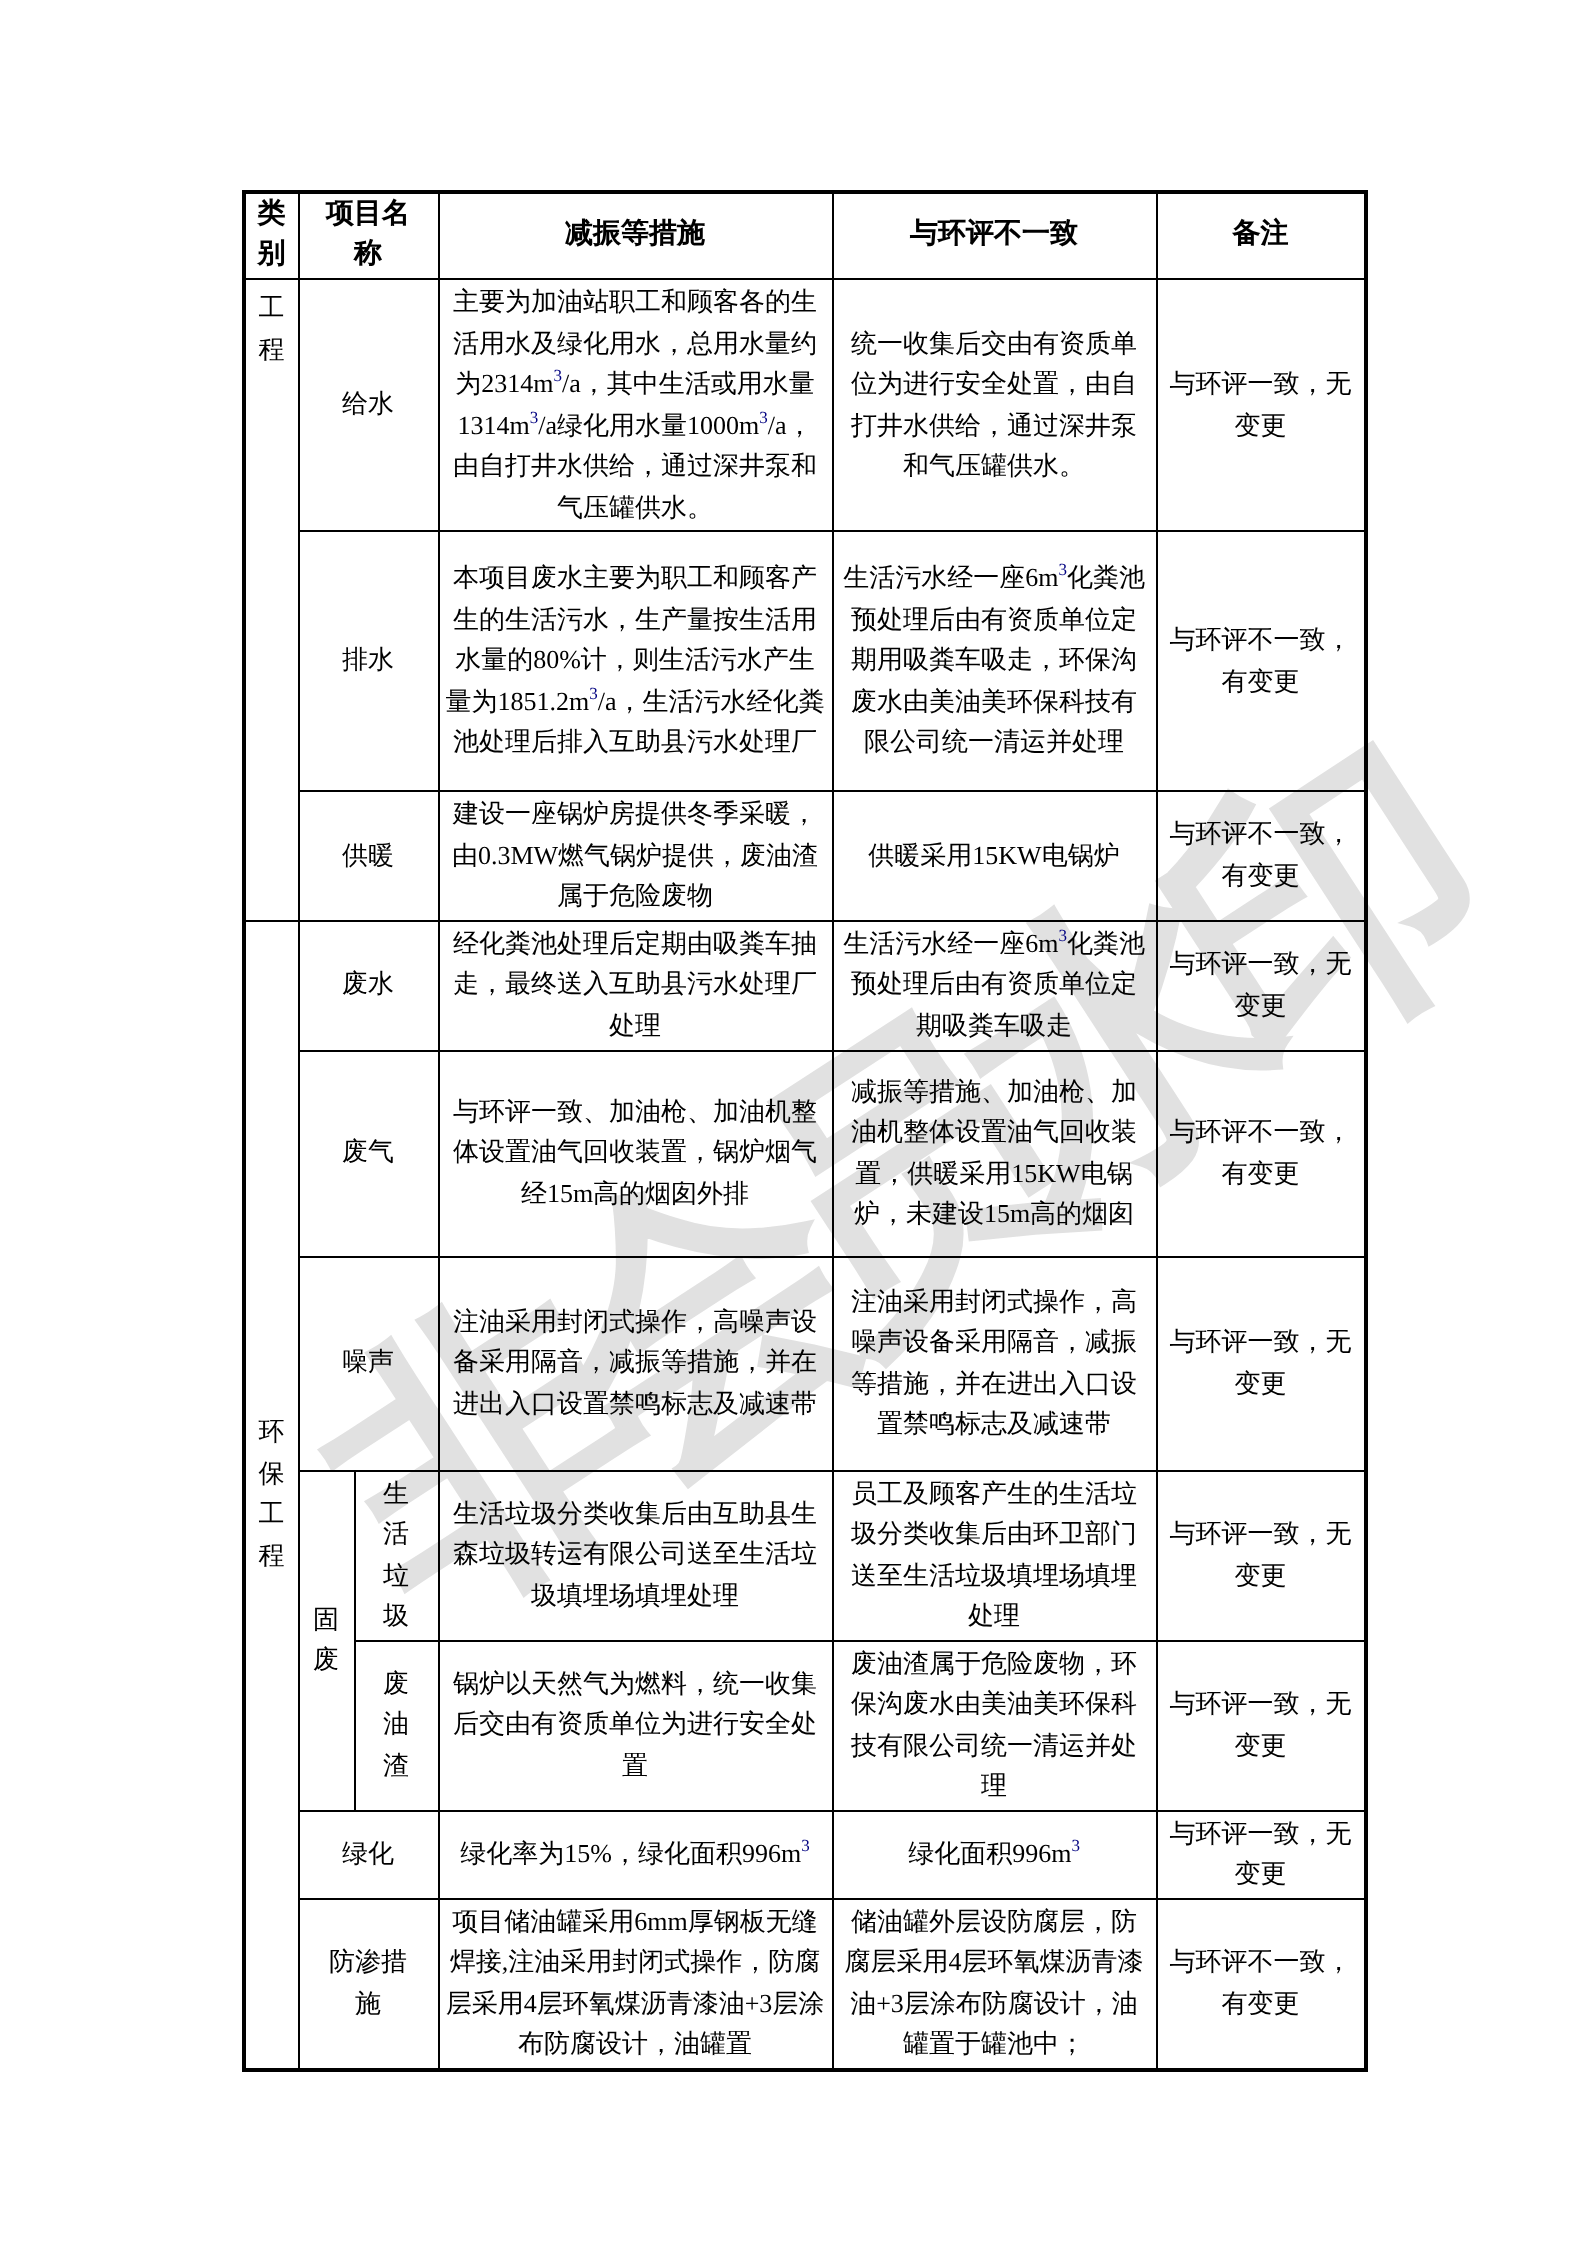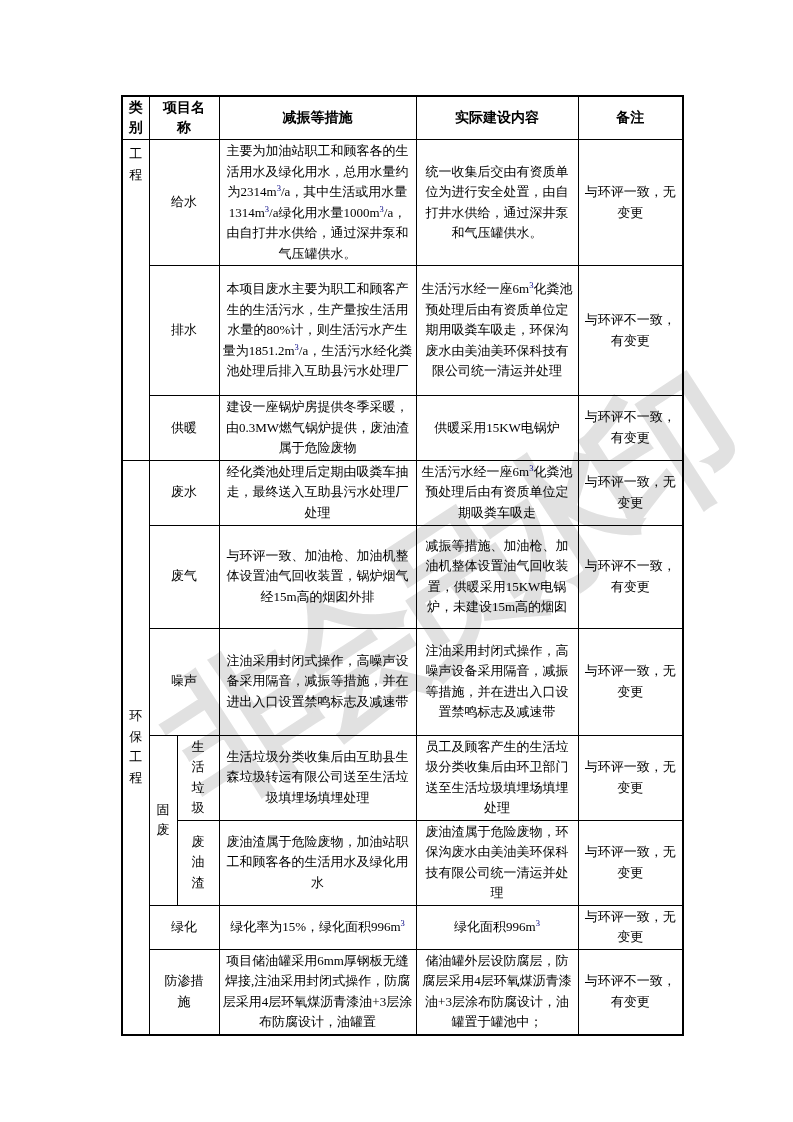--- a/index.html
+++ b/index.html
@@ -52,21 +52,21 @@
       <col style="width:105px">
   </colgroup>
 
   <tbody>
       <tr style="height:42px">
     <th>类
 别</th>
     <th colspan="2">项目名
 称</th>
     <th>减振等措施</th>
-    <th>实际建设内容</th>
+    <th>与环评不一致</th>
     <th>备注</th>
   </tr>
 
   <tr style="height:126px">
     <td class="c-cat top" rowspan="3">工
 程</td>
     <td class="c-name" colspan="2">给水</td>
     <td class="c-eia">主要为加油站职工和顾客各的生活用水及绿化用水，总用水量约为2314m<sup class="m3">3</sup>/a，其中生活或用水量1314m<sup class="m3">3</sup>/a绿化用水量1000m<sup class="m3">3</sup>/a，由自打井水供给，通过深井泵和气压罐供水。</td>
     <td class="c-act">统一收集后交由有资质单位为进行安全处置，由自打井水供给，通过深井泵和气压罐供水。</td>
     <td class="c-note">与环评一致，无变更</td>
@@ -120,21 +120,21 @@
 圾</td>
     <td class="c-eia">生活垃圾分类收集后由互助县生森垃圾转运有限公司送至生活垃圾填埋场填埋处理</td>
     <td class="c-act">员工及顾客产生的生活垃圾分类收集后由环卫部门送至生活垃圾填埋场填埋处理</td>
     <td class="c-note">与环评一致，无变更</td>
   </tr>
 
   <tr style="height:85px">
     <td class="c-name">废
 油
 渣</td>
-    <td class="c-eia">废油渣属于危险废物，加油站职工和顾客各的生活用水及绿化用水</td>
+    <td class="c-eia">锅炉以天然气为燃料，统一收集后交由有资质单位为进行安全处置</td>
     <td class="c-act jl">废油渣属于危险废物，环保沟废水由美油美环保科技有限公司统一清运并处理</td>
     <td class="c-note">与环评一致，无变更</td>
   </tr>
 
   <tr style="height:42px">
     <td class="c-name" colspan="2">绿化</td>
     <td class="c-eia jl">绿化率为15%，绿化面积996m<sup class="m3">3</sup></td>
     <td class="c-act jl">绿化面积996m<sup class="m3">3</sup></td>
     <td class="c-note">与环评一致，无变更</td>
   </tr>

